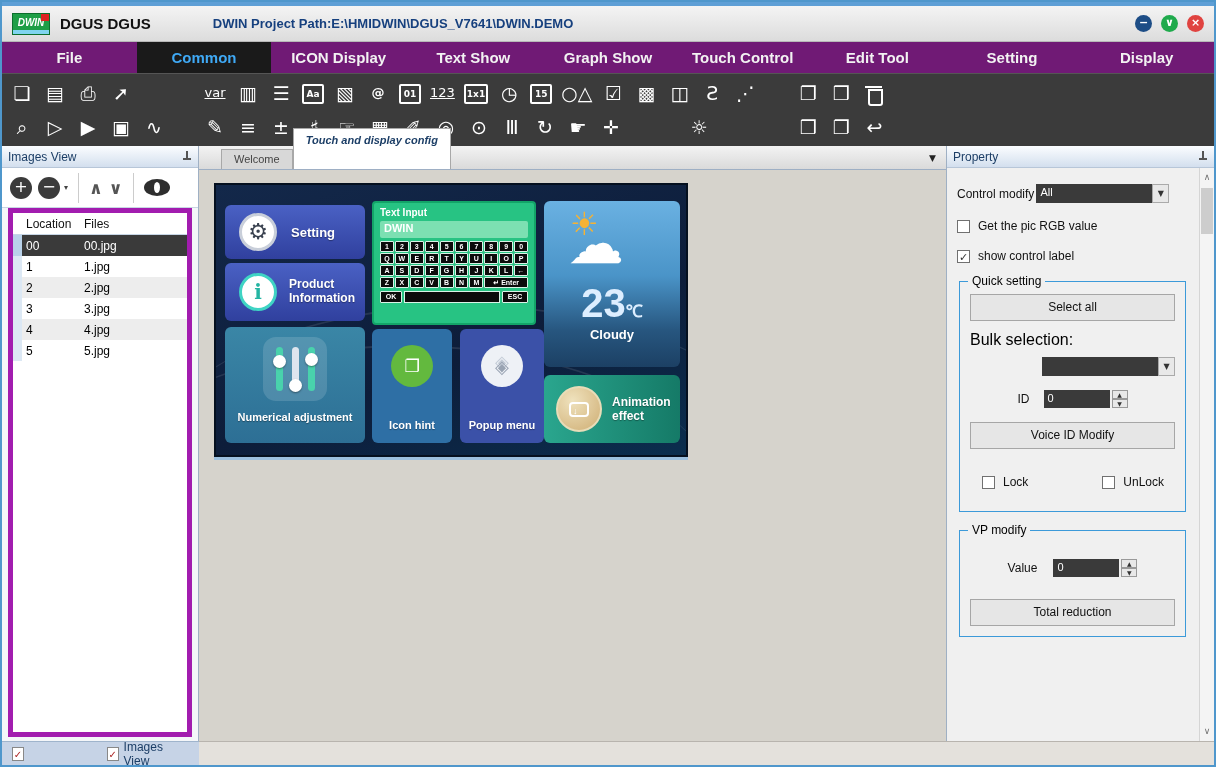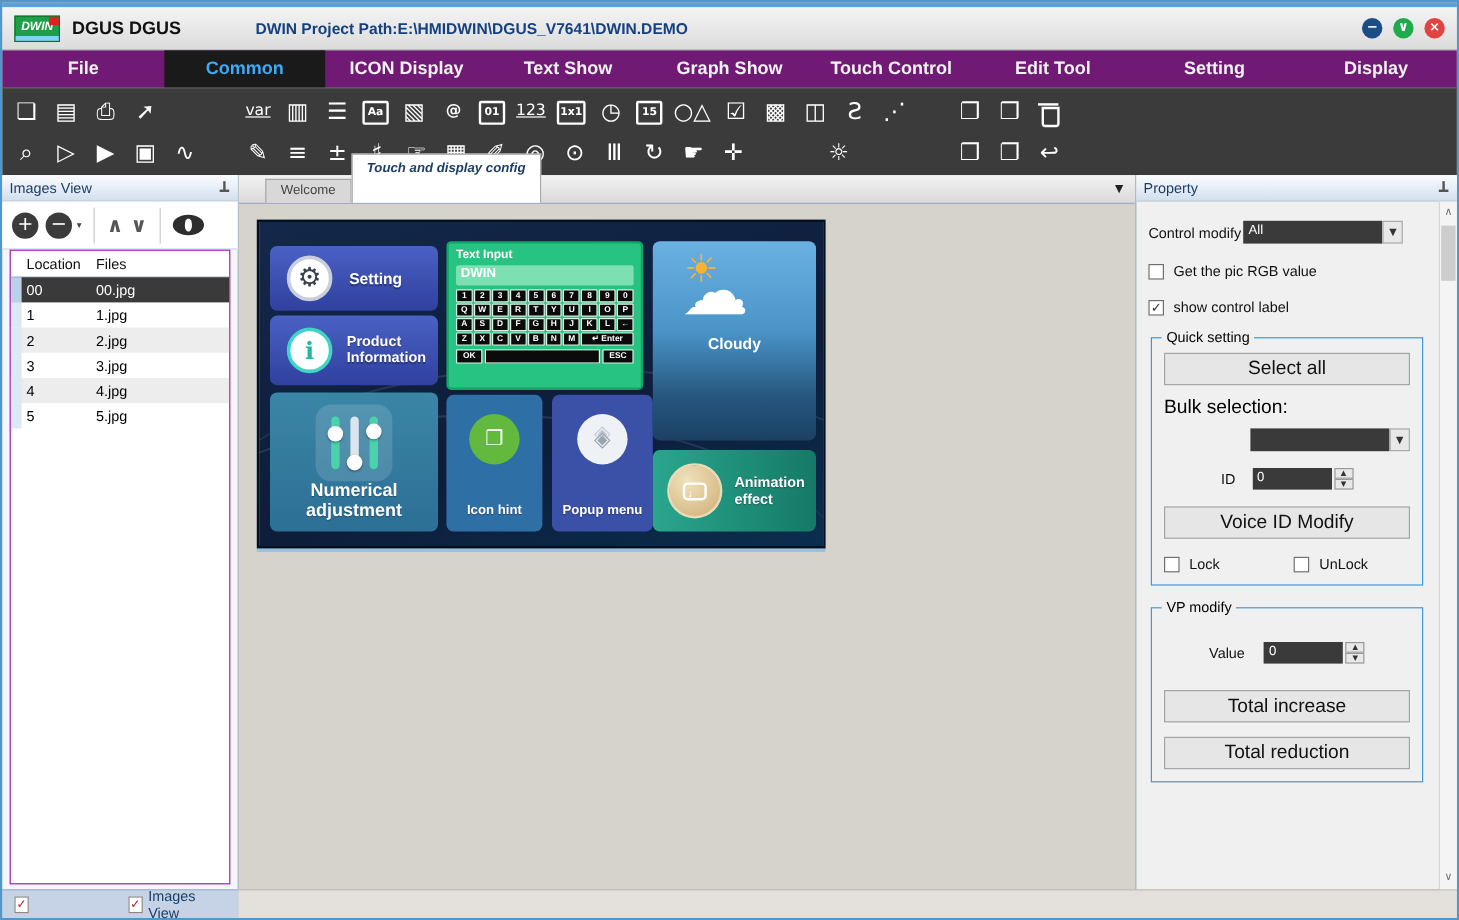--- a/index.html
+++ b/index.html
@@ -66,21 +66,21 @@
   .lp-toolbar { height:40px; background:#fff; border-bottom:1px solid #c9d6e4;
                 display:flex; align-items:center; padding:0 8px; gap:6px; }
   .circle-btn { width:22px; height:22px; border-radius:50%; background:#3b3b3b; color:#fff;
                 font-size:16px; line-height:20px; text-align:center; font-family:"DejaVu Sans",sans-serif; cursor:pointer; }
   .mini-caret { font-size:8px; color:#444; margin-left:-2px; cursor:pointer; }
   .chev { font-size:17px; font-weight:bold; color:#555; font-family:"DejaVu Sans",sans-serif; cursor:pointer; }
   .vsep { width:1px; height:30px; background:#ccc; margin:0 4px; }
   .eye { width:26px; height:17px; background:#2e2e2e; border-radius:50% / 50%; position:relative; cursor:pointer; }
   .eye::after { content:""; position:absolute; left:10px; top:3px; width:6px; height:11px;
                 background:#fff; border-radius:50%; }
-  .lp-table { flex:1; border:1px solid #a21caf; margin:0 6px 4px 6px; background:#fff;
+  .lp-table { flex:1; border:5px solid #a21caf; margin:0 6px 4px 6px; background:#fff;
               font-size:12px; overflow:hidden; }
   .tbl-head { display:flex; height:22px; align-items:center; border-bottom:1px solid #c7d6e6; color:#111; }
   .tbl-head .c-gutter { width:9px; }
   .c-loc { width:58px; padding-left:4px; }
   .c-file { flex:1; padding-left:4px; }
   .tbl-row { display:flex; height:21px; align-items:center; cursor:pointer; }
   .tbl-row:nth-child(odd) { background:#ededed; }
   .tbl-row .c-gutter { width:9px; height:100%; background:#dce8f4; }
   .tbl-row.selected { background:#3a3a3a; color:#fff; }
   .tbl-row.selected .c-gutter { background:#b9d2ea; }
@@ -120,21 +120,21 @@
   .tile-num { left:9px; top:142px; width:140px; height:116px; background:linear-gradient(180deg,#3a86a6,#2d6f95); }
   .slider-box { position:absolute; left:38px; top:10px; width:64px; height:64px; border-radius:13px;
                 background:rgba(255,255,255,.14); }
   .sl-bar { position:absolute; width:7px; border-radius:4px; top:10px; }
   .sl-bar.b1 { left:13px; height:44px; background:#49d2ac; }
   .sl-bar.b2 { left:29px; height:44px; background:#dde5ee; }
   .sl-bar.b3 { left:45px; height:44px; background:#49d2ac; }
   .sl-knob { position:absolute; width:13px; height:13px; border-radius:50%; background:#fff;
              box-shadow:0 1px 2px rgba(0,0,0,.4); }
   .k1 { left:10px; top:18px; } .k2 { left:26px; top:42px; } .k3 { left:42px; top:16px; }
-  .tile-num .tile-label { position:absolute; bottom:9px; width:100%; text-align:center; font-size:15px; }
+  .tile-num .tile-label { position:absolute; bottom:20px; width:100%; text-align:center; font-size:11px; }
 
   .tile-textinput { left:156px; top:16px; width:164px; height:124px; background:#27c383;
                     border:2px solid #13a468; border-radius:4px; padding:4px 6px; }
   .ti-title { font-size:10px; font-weight:bold; }
   .ti-field { height:17px; background:#7ce0b2; border-radius:2px; margin:3px 0;
               font-size:11px; font-weight:bold; color:#fff; padding:1px 4px; }
   .kb-row { display:flex; gap:1px; margin-top:1px; }
   .key { width:14px; height:11px; background:#0b0b0b; border:1px solid #d9f3e6; border-radius:1px;
          color:#fff; font-size:7px; font-weight:bold; text-align:center; line-height:9px; cursor:pointer; }
   .key.wide { width:44px; }
@@ -182,30 +182,30 @@
   .dd-dark { width:116px; height:19px; background:#3a3a3a; color:#fff; font-size:11px;
              padding:2px 4px; margin-left:2px; cursor:pointer; }
   .dd-btn { width:17px; height:19px; background:#e8e8e8; border:1px solid #aaa; font-size:8px;
             color:#333; text-align:center; line-height:17px; cursor:pointer; font-family:"DejaVu Sans",sans-serif; }
   .cb-row { display:flex; align-items:center; margin:16px 0 0 10px; cursor:pointer; }
   .cb { width:13px; height:13px; background:#fff; border:1px solid #707070; margin-right:8px;
         font-size:11px; line-height:12px; text-align:center; color:#333; }
   .group { border:1px solid #3c9ad9; margin:18px 12px 0 12px; padding:12px 10px 10px 10px; position:relative; }
   .group-label { position:absolute; top:-8px; left:8px; background:#f0f0f0; padding:0 4px; font-size:12px; }
   .btn { display:block; width:100%; height:27px; background:#e6e6e6; border:1px solid #a6a6a6;
-         font-size:16px; color:#111; text-align:center; line-height:25px; cursor:pointer; }
+         font-size:12px; color:#111; text-align:center; line-height:25px; cursor:pointer; }
   .bulk-lbl { font-size:16px; margin:10px 0 8px 0; }
   .dd-row { display:flex; justify-content:flex-end; margin-bottom:12px; }
   .id-row { display:flex; align-items:center; justify-content:center; gap:14px; margin:14px 0; }
   .spin-field { width:66px; height:18px; background:#3a3a3a; color:#fff; font-size:11px; padding:2px 4px; }
   .spin { display:flex; flex-direction:column; margin-left:2px; }
   .spin span { width:16px; height:9px; background:#e8e8e8; border:1px solid #999; font-size:6px;
                line-height:7px; text-align:center; color:#333; cursor:pointer; font-family:"DejaVu Sans",sans-serif; }
   .lock-row { display:flex; margin-top:14px; }
-  .lock-row .cb-row { margin:0; }
+  .lock-row .cb-row { margin:12px; }
   .lock-row .cb-row + .cb-row { margin-left:62px; }
   .vp-value-row { display:flex; align-items:center; justify-content:center; gap:16px; margin:16px 0 22px 0; }
   .vp-btn { margin-top:12px; }
 
   .vscroll { position:absolute; right:0; top:22px; bottom:0; width:15px; background:#f4f4f4;
              border-left:1px solid #d5d5d5; }
   .vs-arrow { position:absolute; left:0; width:14px; height:15px; font-size:9px; color:#707070;
               text-align:center; line-height:15px; font-family:"DejaVu Sans",sans-serif; cursor:pointer; }
   .vs-up { top:2px; } .vs-down { bottom:2px; }
   .vs-thumb { position:absolute; left:1px; top:20px; width:12px; height:46px; background:#cdcdcd; cursor:pointer; }
@@ -482,20 +482,23 @@
         <div class="tile tile-popup">
           <span class="pop-circle">◈</span>
           <span class="tile-label">Popup menu</span>
         </div>
 
         <div class="tile tile-weather">
           <div class="wx-icon">
             <span class="wx-sun">☀</span>
               <span class="wx-cloud">☁</span>
           </div>
+          <div class="wx-temp">
+            <span>23</span><span class="wx-unit">℃</span>
+          </div>
           <div class="wx-cond">Cloudy</div>
         </div>
 
         <div class="tile tile-anim">
           <span class="coin">
               <span class="coin-gest"></span>
             </span>
           <span class="tile-label">
             <span>Animation</span><br>
             <span>effect</span>
@@ -560,21 +563,20 @@
           <div class="vp-value-row">
             <span class="lbl">Value</span>
             <span style="display:flex;">
               <span class="spin-field">0</span>
               <span class="spin">
                   <span>▲</span>
                   <span>▼</span>
                 </span>
             </span>
           </div>
-          <span class="btn vp-btn">Total increase</span>
           <span class="btn vp-btn">Total reduction</span>
         </div>
       </div>
 
       <div class="vscroll">
         <span class="vs-arrow vs-up">∧</span>
         <span class="vs-thumb"></span>
         <span class="vs-arrow vs-down">∨</span>
       </div>
     </div>

